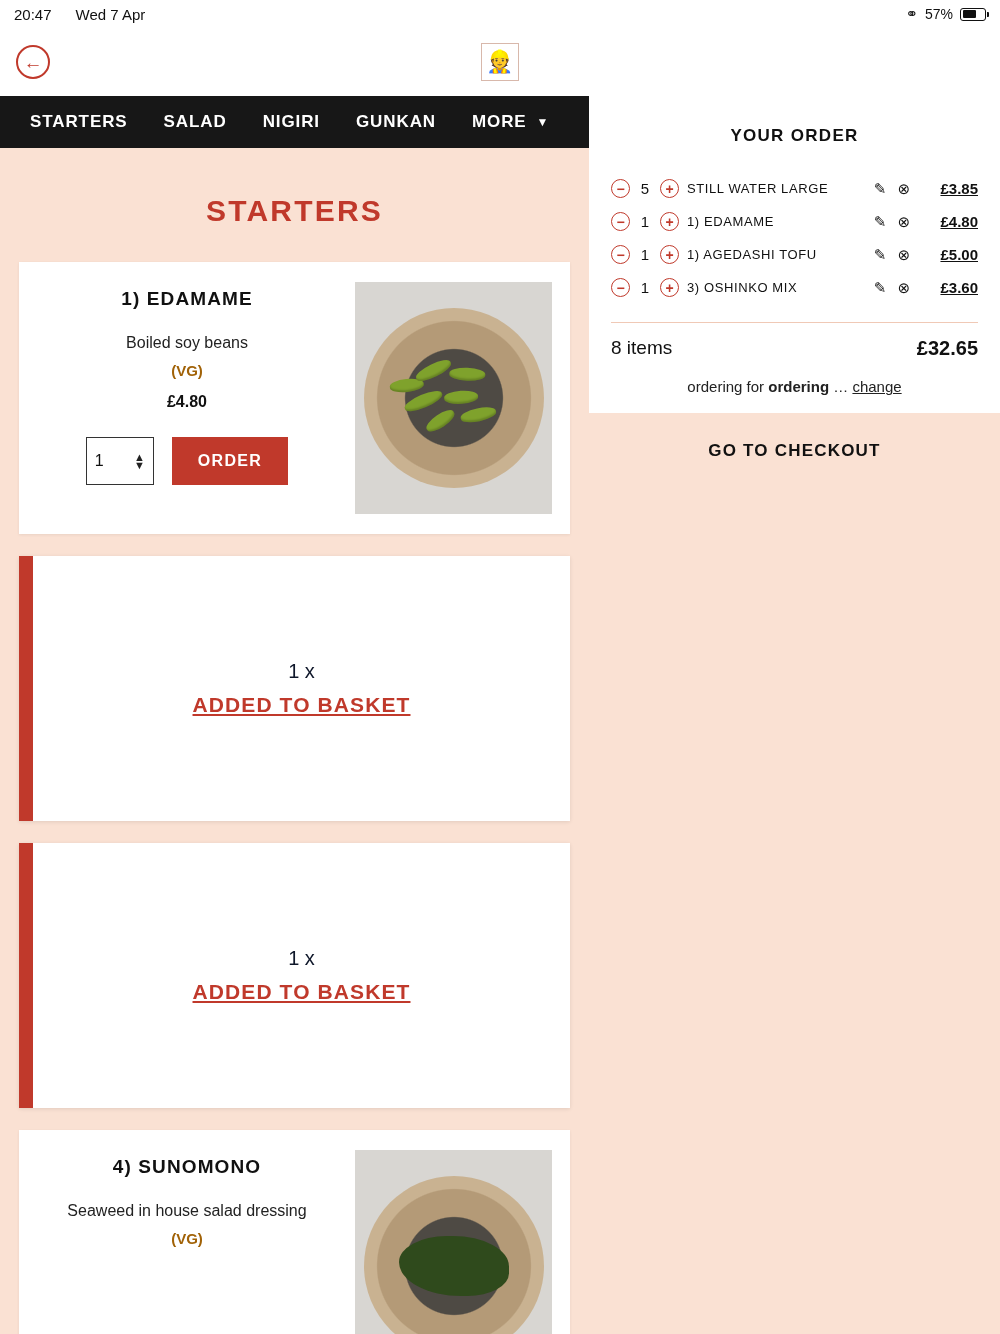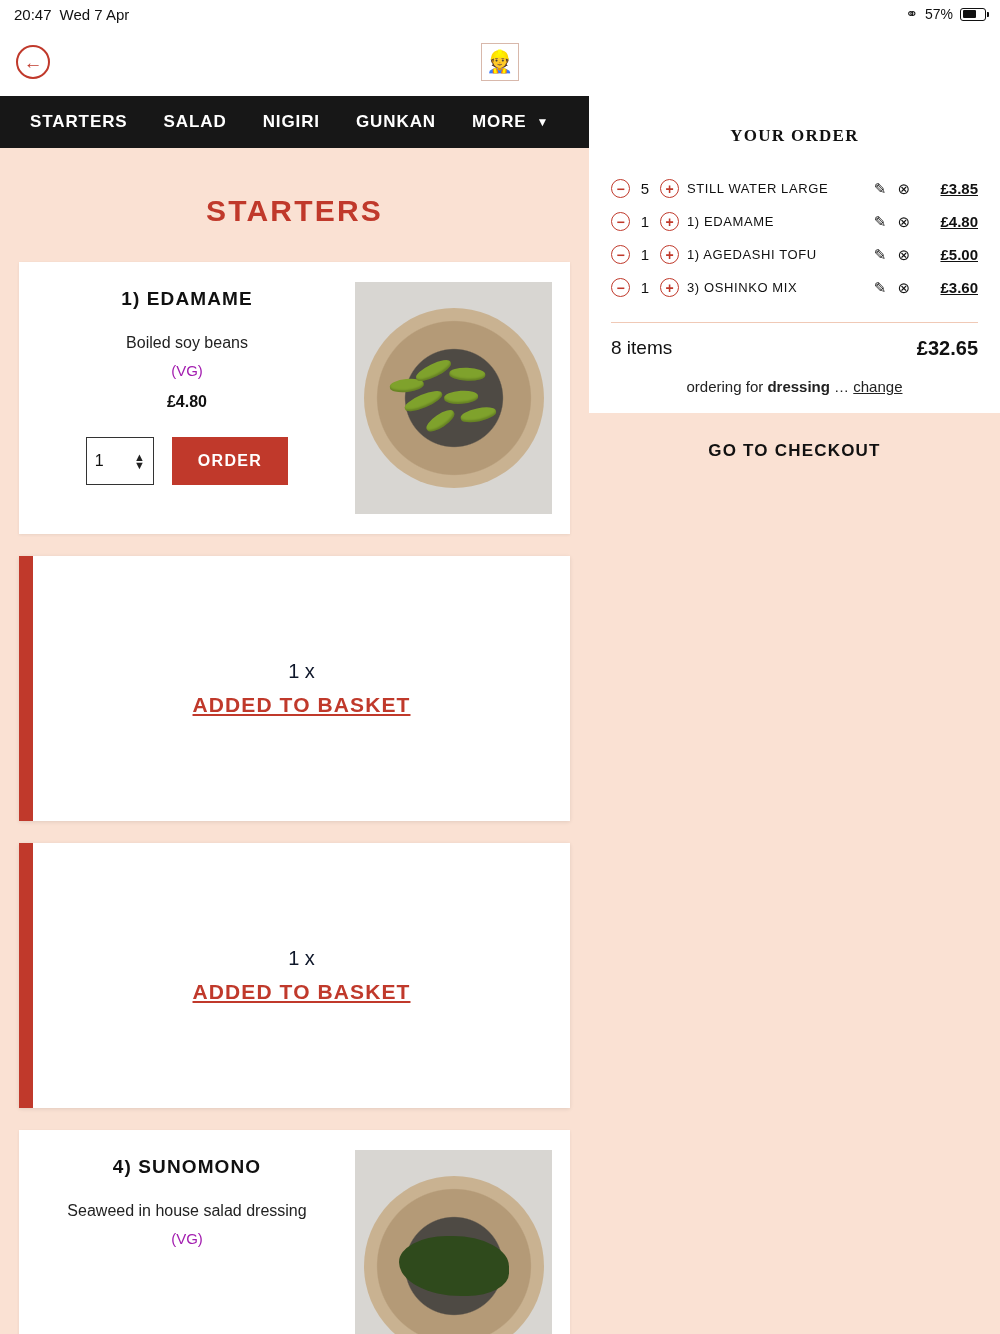--- a/index.html
+++ b/index.html
@@ -9,21 +9,21 @@
     background: #fae1d3;
     overflow: hidden;
   }
 
   
   .status-bar {
     height: 28px; background: #ffffff;
     display: flex; align-items: center;
     padding: 0 14px; font-size: 15px; color: #111;
   }
-  .status-left { display: flex; align-items: center; gap: 8px; font-weight: 500; }
+  .status-left { display: flex; align-items: center; gap: 24px; font-weight: 500; }
   .status-right { margin-left: auto; display: flex; align-items: center; gap: 7px; font-size: 14px;}
   .wifi-icon { font-size: 15px; }
   .battery {
     width: 26px; height: 13px; border: 1.6px solid #111; border-radius: 3px;
     position: relative; display: inline-block;
   }
   .battery::after {
     content: ""; position: absolute; right: -4px; top: 3.5px;
     width: 2.5px; height: 5px; background: #111; border-radius: 0 1px 1px 0;
   }
@@ -75,21 +75,21 @@
   .card {
     background: #fff; margin-bottom: 22px; display: flex;
     box-shadow: 0 1px 3px rgba(0,0,0,0.07);
   }
   .card-body { flex: 1; padding: 26px 10px 22px; text-align: center; }
   .item-name {
     font-size: 19px; font-weight: 700; letter-spacing: 1.1px; color: #111;
     margin-bottom: 24px;
   }
   .item-desc { font-size: 16px; color: #222; margin-bottom: 10px; }
-  .item-vg { font-size: 15px; color: #a21caf; font-weight: 400; margin-bottom: 14px; }
+  .item-vg { font-size: 15px; color: #a16207; font-weight: 700; margin-bottom: 14px; }
   .item-price { font-size: 16px; font-weight: 700; color: #111; margin-bottom: 26px; }
   .order-row { display: flex; align-items: center; justify-content: center; gap: 18px; }
   .qty-box {
     width: 68px; height: 48px; border: 1.5px solid #333; background: #fff;
     display: flex; align-items: center; justify-content: space-between;
     padding: 0 8px; font-size: 16px; color: #111;
   }
   .spinner { display: flex; flex-direction: column; line-height: 8px; font-size: 11px; color: #222; }
   .order-btn {
     background: #c0392b; color: #fff; border: none; padding: 15px 26px;
@@ -123,21 +123,21 @@
   }
   .added-x { font-size: 20px; color: #0f172a; margin-bottom: 10px; }
   .added-label {
     font-size: 21px; font-weight: 800; color: #c0392b; letter-spacing: 1.1px; text-decoration: underline;
   }
 
   
   .order-panel { background: #fff; padding: 0 22px 18px; }
   .order-title {
     text-align: center; font-size: 17px; font-weight: 700; letter-spacing: 1.3px;
-    color: #111; padding: 30px 0 26px; font-family: Liberation Serif, serif;
+    color: #111; padding: 30px 0 26px;
   }
   .order-line {
     display: flex; align-items: center; gap: 8px; padding: 7px 0; font-size: 15px; color: #111;
   }
   .circ {
     width: 19px; height: 19px; border-radius: 50%; border: 1.8px solid #c0392b;
     color: #c0392b; display: flex; align-items: center; justify-content: center;
     font-size: 14px; line-height: 1; cursor: pointer; flex: none; font-weight: 700;
   }
   .qty-num { width: 14px; text-align: center; font-size: 15px; }
@@ -320,19 +320,19 @@
 
       <div class="totals">
         <div class="totals-count">
           <span>8</span>
           <span>items</span>
         </div>
         <div class="totals-price">£32.65</div>
       </div>
 
       <div class="delivery-note">
-        <span>ordering for </span><b>dressing</b><span> … </span><span class="change-link">change</span>
+        <span>ordering for </span><b>ordering</b><span> … </span><span class="change-link">change</span>
       </div>
     </div>
 
     <button class="checkout-btn">GO TO CHECKOUT</button>
   </div>
 </div>
 
 </body></html>

